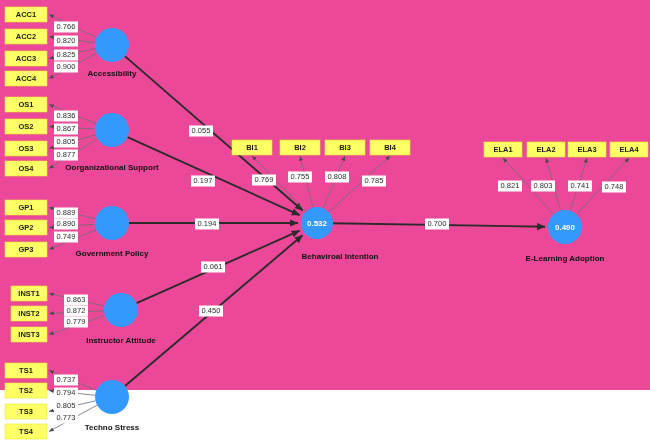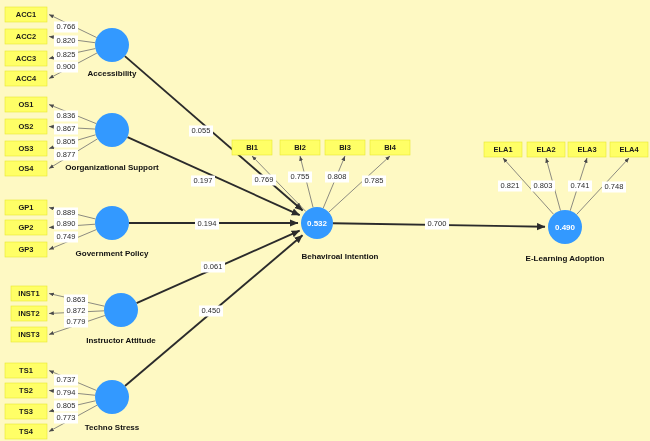--- a/index.html
+++ b/index.html
@@ -1,19 +1,19 @@
 <!DOCTYPE html>
 <html><head>
 <meta charset="utf-8">
 <title>SEM Path Diagram</title>
 <style>
   html,body{margin:0;padding:0;background:#ffffff;}
   body{width:650px;height:441px;overflow:hidden;
        font-family:"Liberation Sans", sans-serif;}
-  #diagram-root{position:relative;width:650px;height:441px;background:#fef9c3;}
+  #diagram-root{position:relative;width:650px;height:390px;background:#ec4899;}
   svg#sem-canvas{position:absolute;left:0;top:0;width:650px;height:441px;}
   .ind-box{fill:#ffff66;stroke:#e8e832;stroke-width:0.6;}
   .ind-text{font-family:"Liberation Sans",sans-serif;font-size:7.5px;
             fill:#1a1a1a;text-anchor:middle;dominant-baseline:middle;font-weight:600;}
   .lv-circle{fill:#3399ff;stroke:none;}
   .lv-label{font-family:"Liberation Sans",sans-serif;font-size:8px;
             font-weight:bold;fill:#111111;text-anchor:middle;}
   .r2-text{font-family:"Liberation Sans",sans-serif;font-size:8px;
            font-weight:bold;fill:#ffffff;text-anchor:middle;dominant-baseline:middle;}
   .loading-line{stroke:#6e6e6e;stroke-width:0.8;fill:none;}

